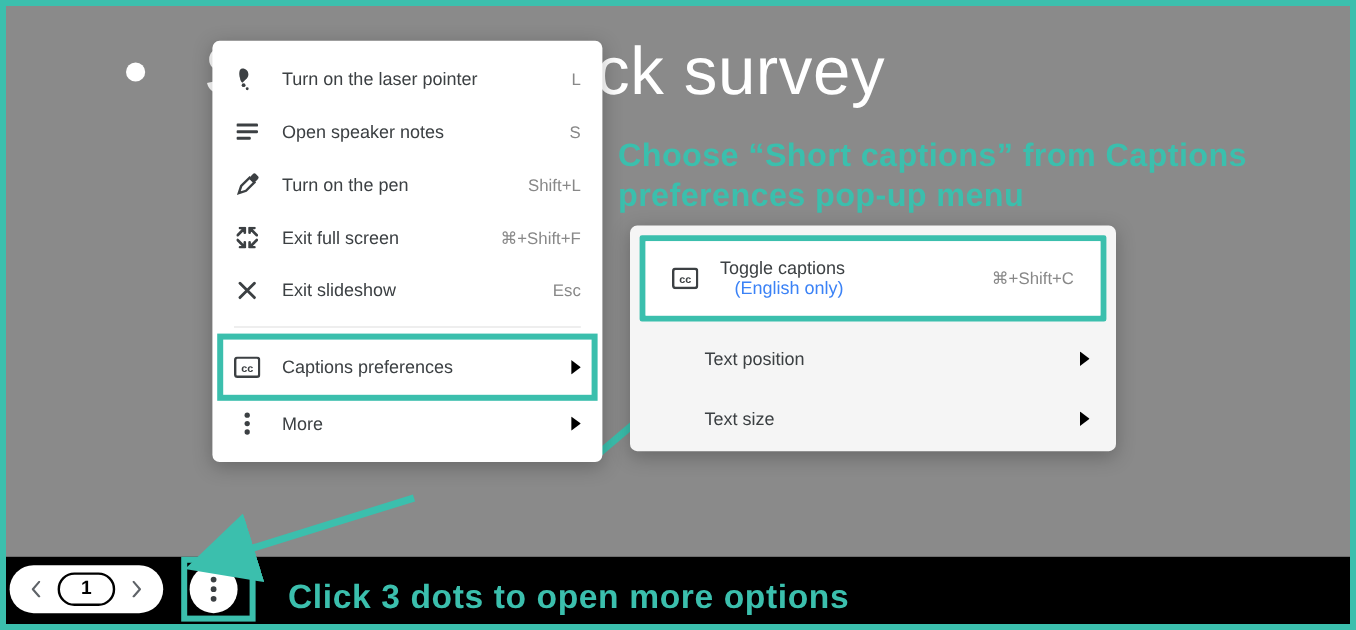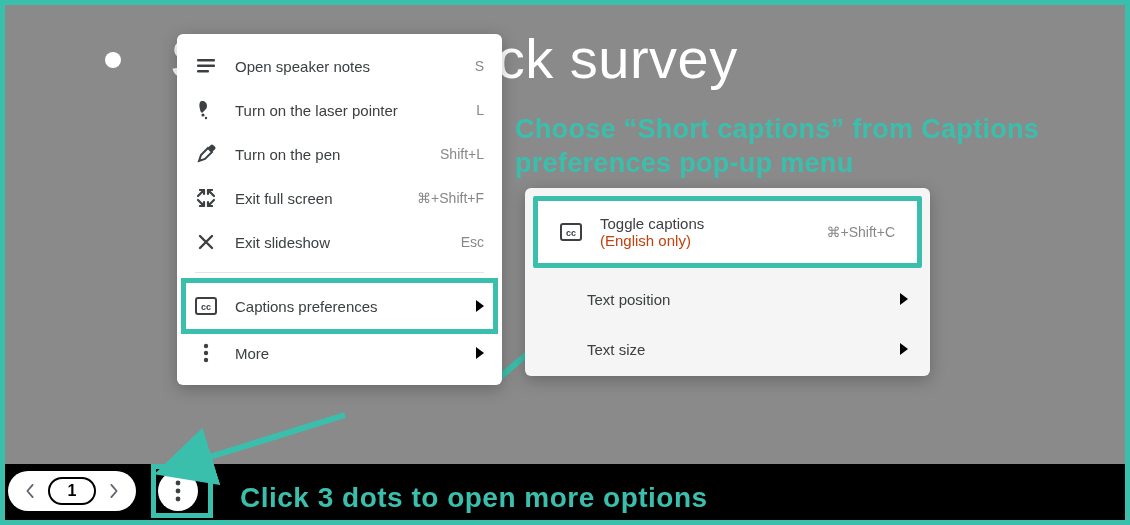--- a/index.html
+++ b/index.html
@@ -22,21 +22,21 @@
     .mi .ic { width:22px; height:22px; display:flex; align-items:center; justify-content:center; margin-right:18px; color:#3c4043; flex-shrink:0; }
     .mi .lab { flex:1; color:#3c4043; }
     .mi .short { color:#888; font-size:14px; margin-left:12px; }
     .mi .tri { margin-left:12px; color:#000; }
     .divider { height:1px; background:#e3e3e3; margin:8px 18px; }
     .hi-row { position:absolute; border:5px solid #3bbfad; pointer-events:none; }
 
     .menu2 { position: absolute; top: 188px; left: 525px; width: 405px; background:#f5f5f5; border-radius:6px; box-shadow: 0 4px 16px rgba(0,0,0,.25); padding: 8px 0 2px; color:#3c4043; font-size:15px; }
     .mi2 { display:flex; align-items:center; min-height:50px; padding: 8px 22px; cursor:pointer; }
     .mi2 .lab { flex:1; color:#3c4043; }
-    .mi2 .sub { color:#c2410c; font-size:15px; }
+    .mi2 .sub { color:#3b82f6; font-size:15px;margin-left:12px; }
     .toggle-row { background:#fff; padding-top:14px; padding-bottom:14px; }
     .toggle-box { position:relative; border:5px solid #3bbfad; margin:0 8px 6px; border-radius:2px; }
 
     svg { display:block; }
 
     .arrow-anno { position:absolute; }
     .arrow-anno svg { overflow:visible; }
   </style>
 </head>
 <body>
@@ -94,39 +94,39 @@
           <path d="M0 0 L10 5 L0 10 z" fill="#3bbfad"></path>
         </marker>
       </defs>
   <line x1="5" y1="115" x2="135" y2="5" stroke="#3bbfad" stroke-width="6" marker-end="url(#ah2)"></line>
     </svg>
 </div>
 
 <div class="menu1">
   <div class="mi">
     <span class="ic">
+        <svg width="20" height="20" viewBox="0 0 20 20">
+          <path d="M6 1 C9 1 11 3 11 6 C11 8 10 9 9 10 L6 13 C5 12 4 11 4 9 C3 6 3 1 6 1 Z" fill="#3c4043"></path>
+          <circle cx="7" cy="15" r="1.6" fill="#3c4043"></circle>
+          <circle cx="10" cy="18" r="1.2" fill="#3c4043"></circle>
+        </svg>
+      </span>
+    <span class="lab">Turn on the laser pointer</span>
+    <span class="short">L</span>
+  </div>
+  <div class="mi">
+    <span class="ic">
         <svg width="18" height="16" viewBox="0 0 18 16">
           <rect x="0" y="1" width="18" height="2.5" rx="1" fill="#3c4043"></rect>
           <rect x="0" y="6.5" width="18" height="2.5" rx="1" fill="#3c4043"></rect>
           <rect x="0" y="12" width="12" height="2.5" rx="1" fill="#3c4043"></rect>
         </svg>
       </span>
     <span class="lab">Open speaker notes</span>
     <span class="short">S</span>
-  </div>
-  <div class="mi">
-    <span class="ic">
-        <svg width="20" height="20" viewBox="0 0 20 20">
-          <path d="M6 1 C9 1 11 3 11 6 C11 8 10 9 9 10 L6 13 C5 12 4 11 4 9 C3 6 3 1 6 1 Z" fill="#3c4043"></path>
-          <circle cx="7" cy="15" r="1.6" fill="#3c4043"></circle>
-          <circle cx="10" cy="18" r="1.2" fill="#3c4043"></circle>
-        </svg>
-      </span>
-    <span class="lab">Turn on the laser pointer</span>
-    <span class="short">L</span>
   </div>
   <div class="mi">
     <span class="ic">
         <svg width="20" height="20" viewBox="0 0 20 20">
           <path d="M3 17 L5 11 L12 4 L16 8 L9 15 Z" fill="none" stroke="#3c4043" stroke-width="2"></path>
           <rect x="13" y="1" width="6" height="6" rx="2" transform="rotate(45 16 4)" fill="#3c4043"></rect>
         </svg>
       </span>
     <span class="lab">Turn on the pen</span>
     <span class="short">Shift+L</span>

